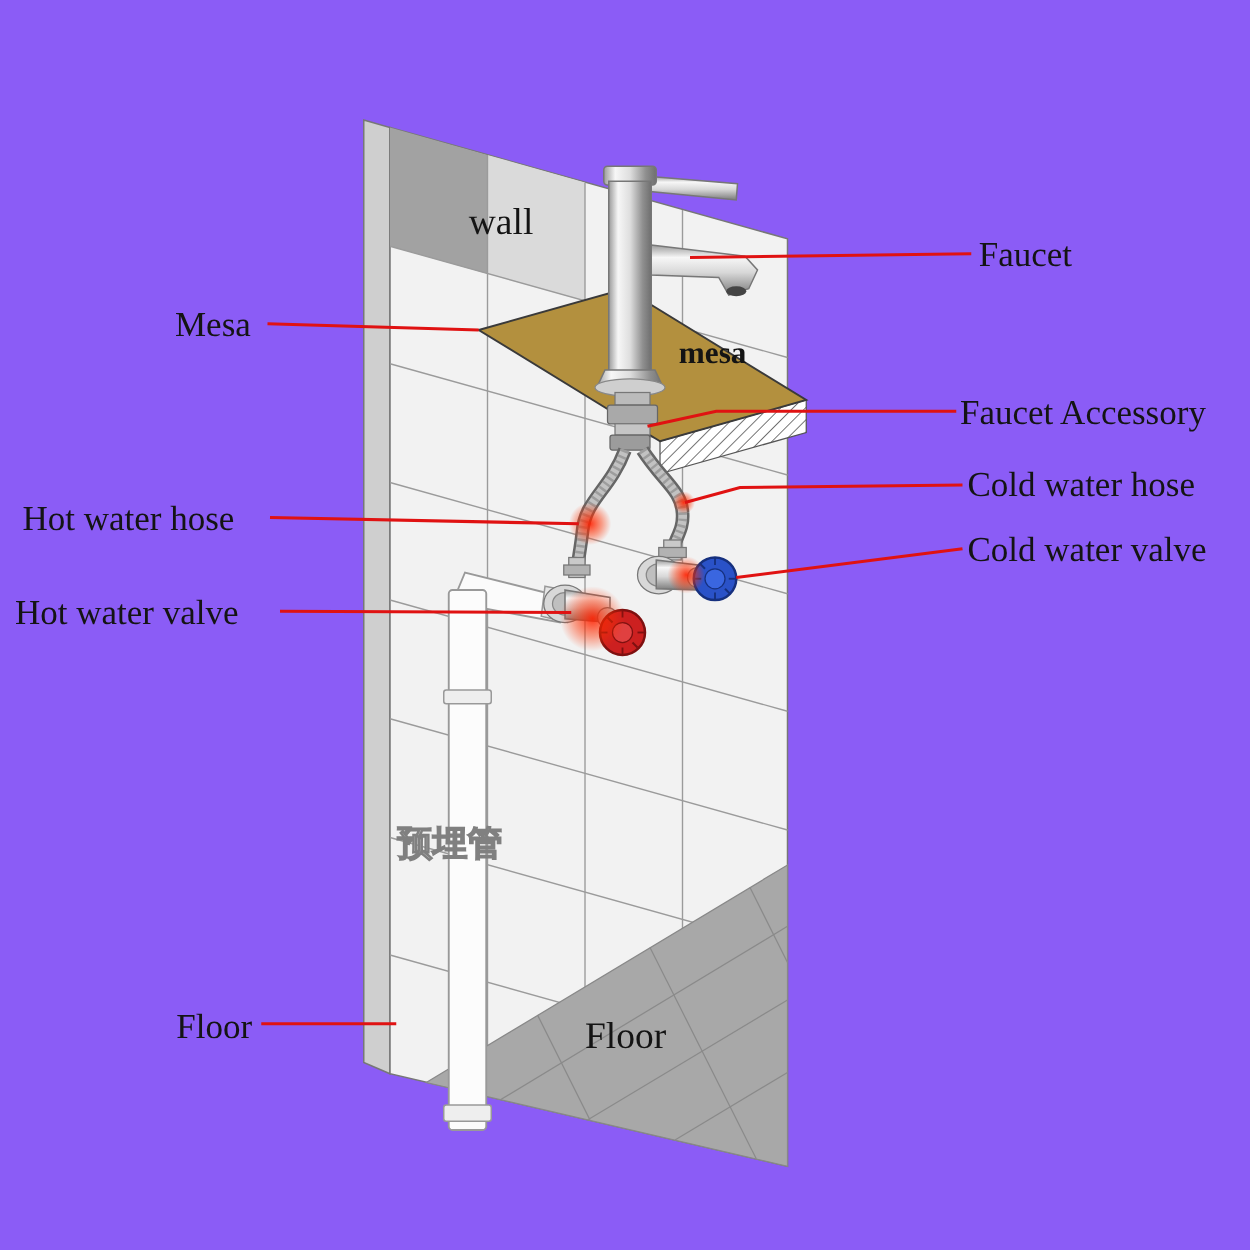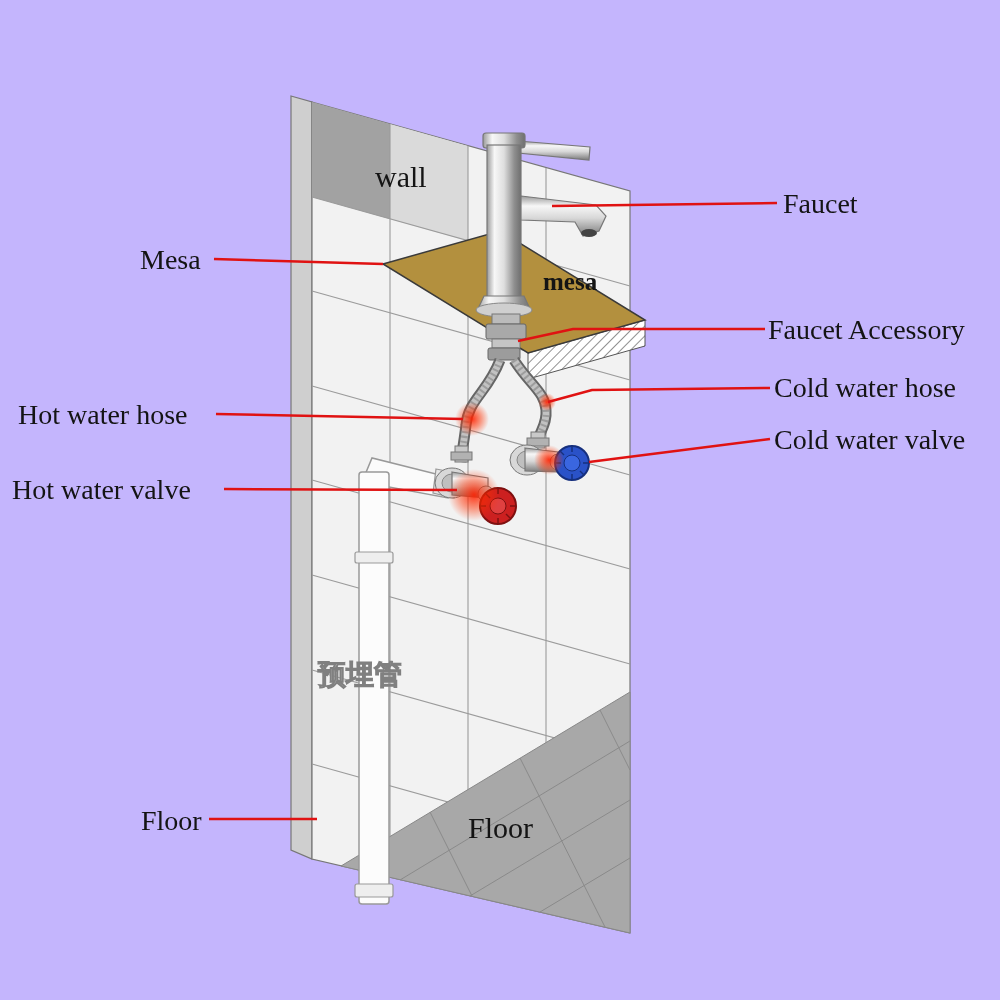--- a/index.html
+++ b/index.html
@@ -1,16 +1,16 @@
 <!DOCTYPE html>
 <html><head>
 <meta charset="utf-8">
 <style>
   html,body{margin:0;padding:0;background:#ffffff;}
-  #stage{position:relative;width:1000px;height:1000px;background:#c4b5fd;overflow:hidden;
+  #stage{position:relative;width:1000px;height:1000px;background:#8b5cf6;overflow:hidden;
          font-family:"Liberation Serif", serif;}
   svg{position:absolute;left:0;top:0;}
   text{font-family:"Liberation Serif", serif;fill:#141414;}
   .label{font-size:28px;}
   .big{font-size:30px;}
   .oncounter{font-size:25px;font-weight:bold;}
   .cjk{font-size:28px;font-weight:bold;fill:#c9c9c9;stroke:#808080;stroke-width:1;}
   .leader{stroke:#e01212;stroke-width:2.5;fill:none;}
   .tileline{stroke:#9b9b9b;stroke-width:1.1;}
   .floorline{stroke:#8a8a8a;stroke-width:1;}

